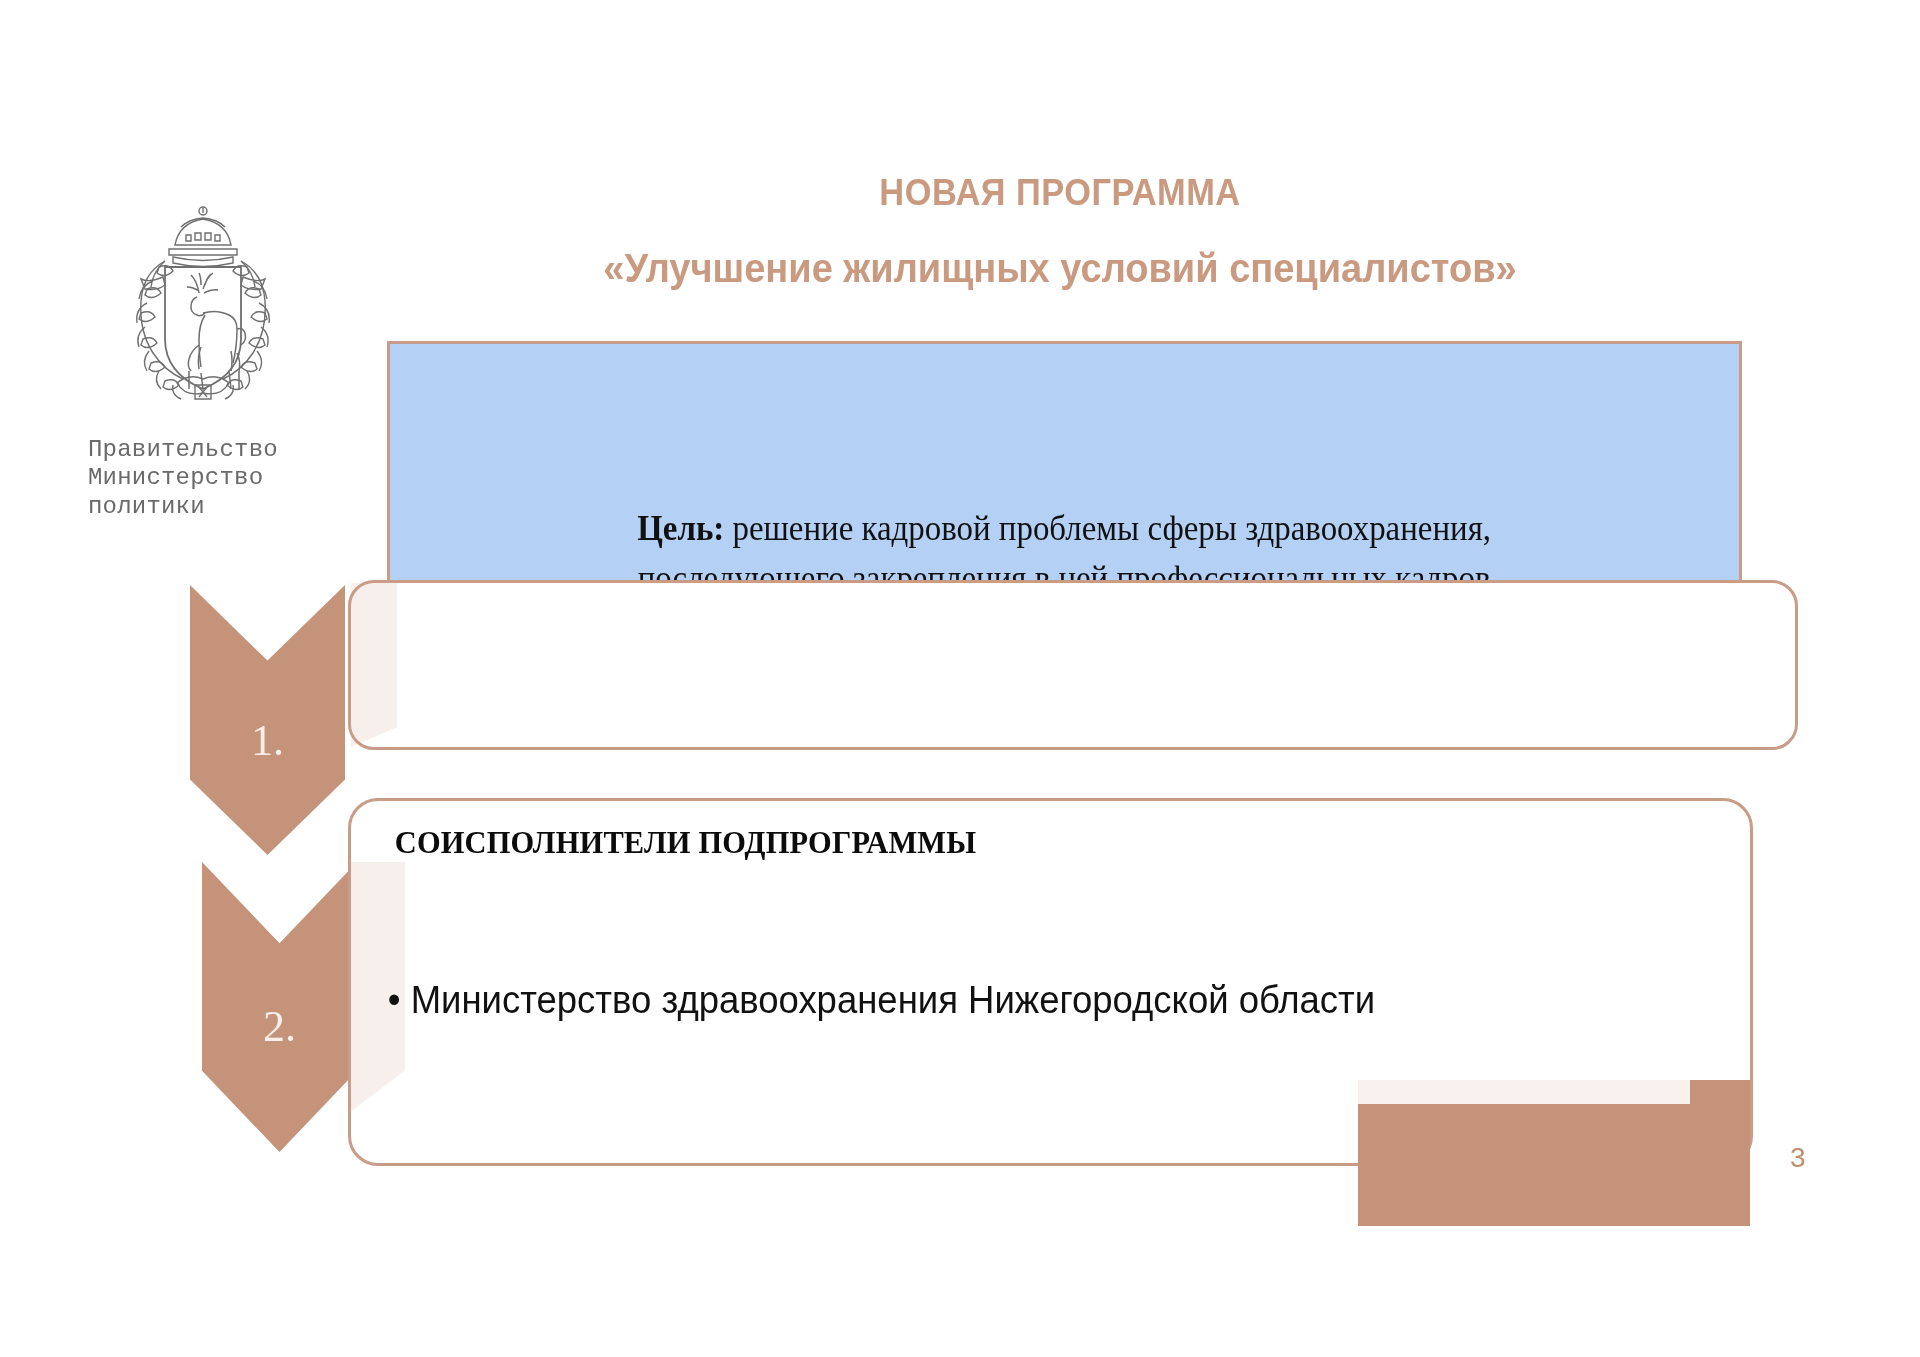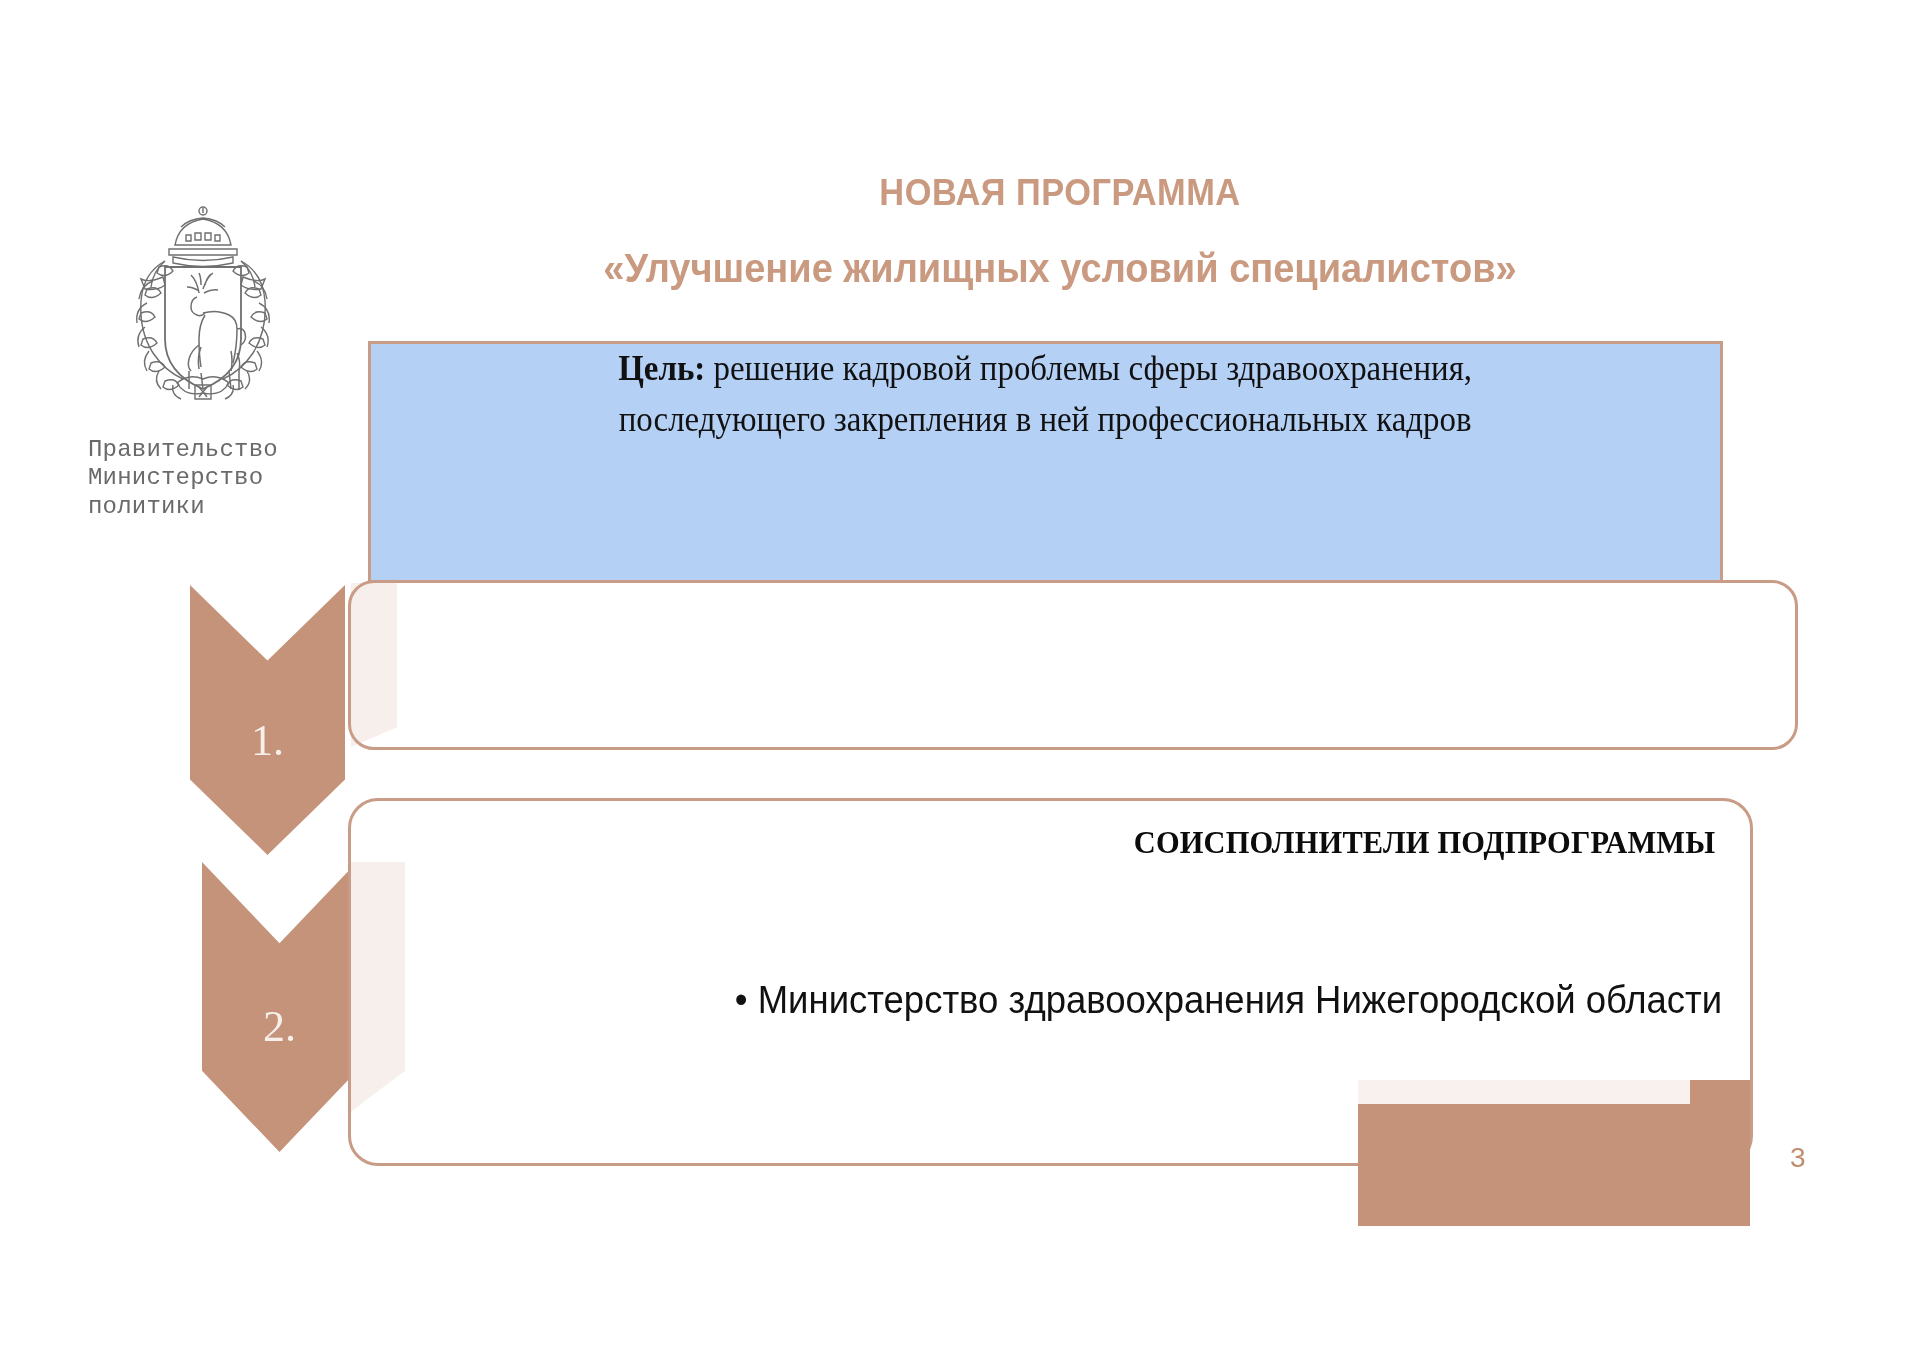--- a/index.html
+++ b/index.html
@@ -72,29 +72,29 @@
     font-family: "Liberation Sans", sans-serif;
     font-weight: bold;
     font-size: 40px;
     color: #ca9a80;
     transform: scaleX(0.95);
   }
 
   
   #goal-box {
     position: absolute;
-    left: 368px;
+    left: 387px;
     top: 341px;
     width: 1355px;
     height: 267px;
     box-sizing: border-box;
     background: #b5d0f5;
     border: 3px solid #c89c86;
     display: flex;
-    align-items: flex-start;
+    align-items: flex-end;
     justify-content: center;
   }
   #goal-text {
     font-family: "Liberation Serif", serif;
     font-size: 35px;
     line-height: 1.45;
     color: #111111;
     text-align: center;
     padding: 0 36px;
     transform: scaleX(0.94);
@@ -199,21 +199,21 @@
   #box-1-content {
     left: 360px;
     top: 596px;
     width: 1430px;
     text-align: center;
   }
   #box-2-content {
     left: 360px;
     top: 812px;
     width: 1390px;
-    text-align: right;
+    text-align: left;
   }
 
   .box-heading {
     font-family: "Liberation Serif", serif;
     font-weight: bold;
     font-size: 34px;
     color: #0c0c0c;
     letter-spacing: 0.2px;
     transform: scaleX(0.95);
   }

